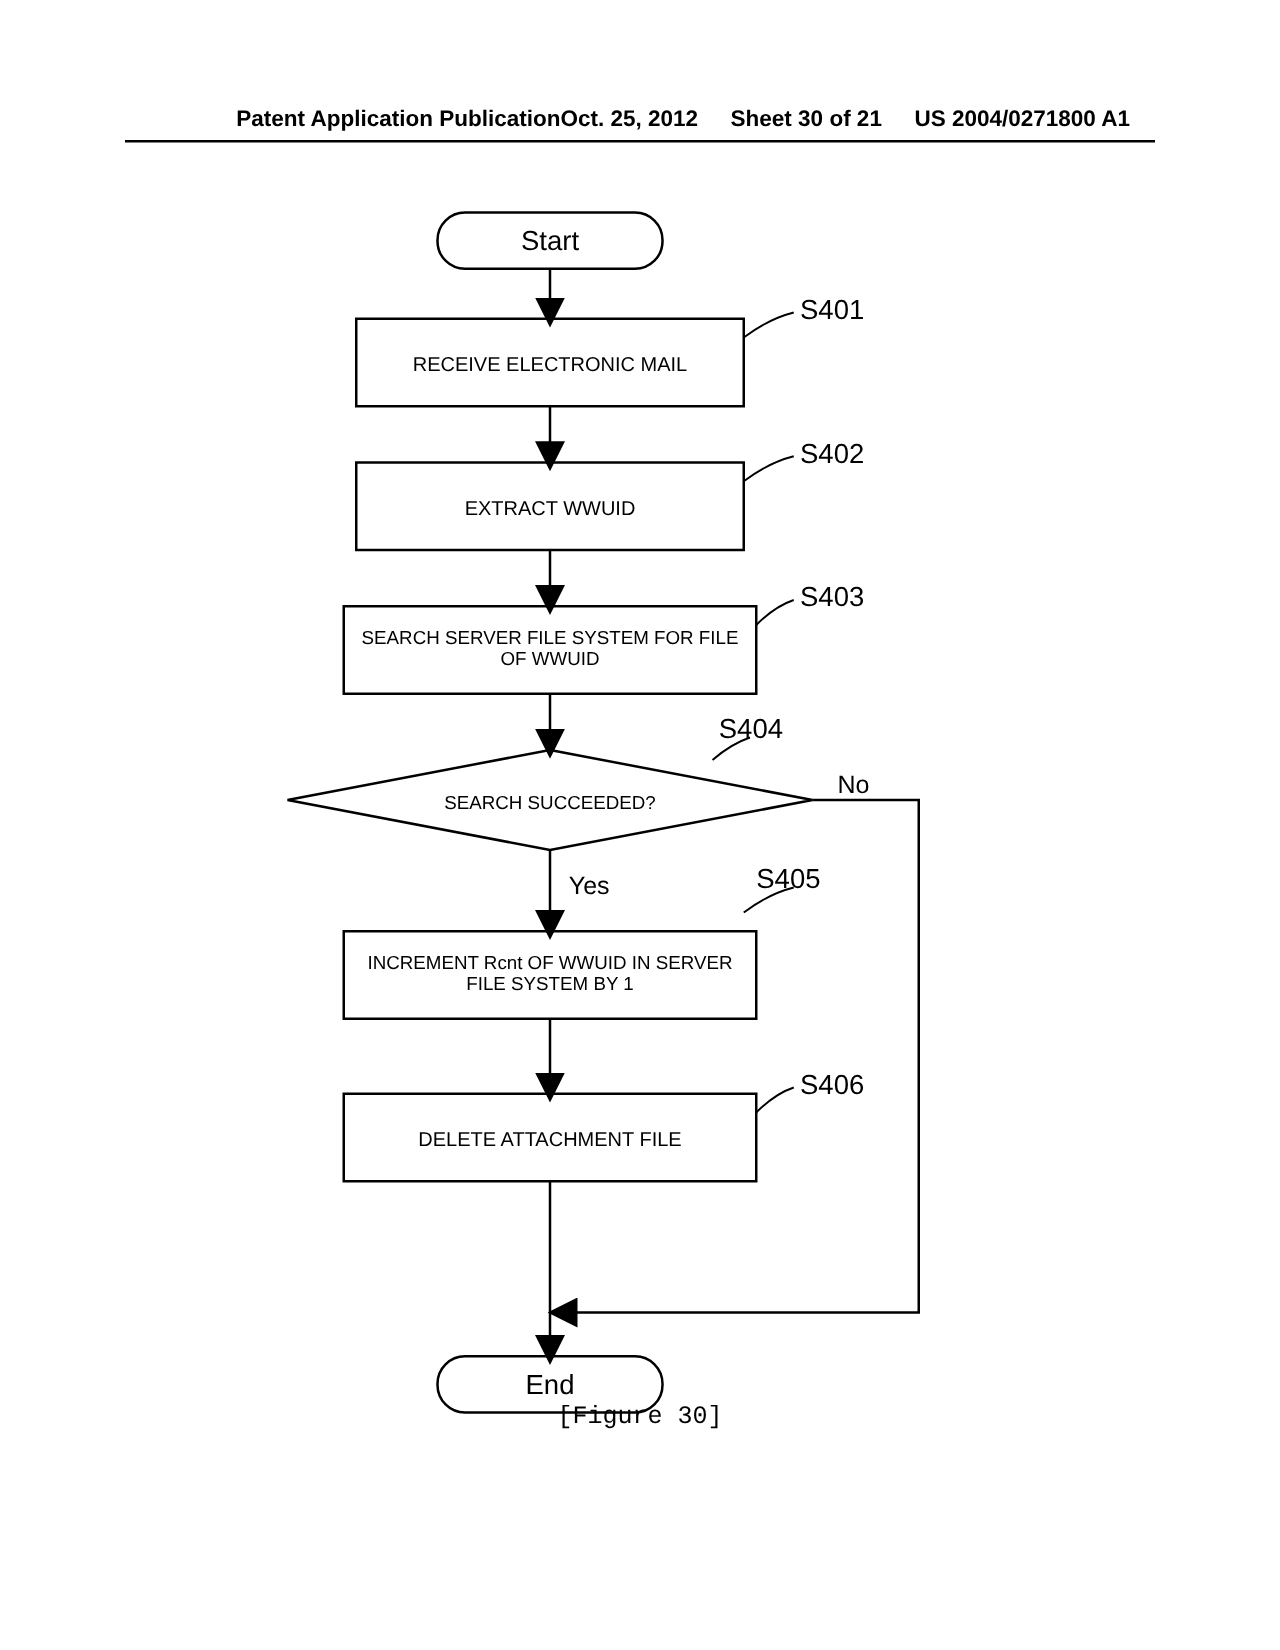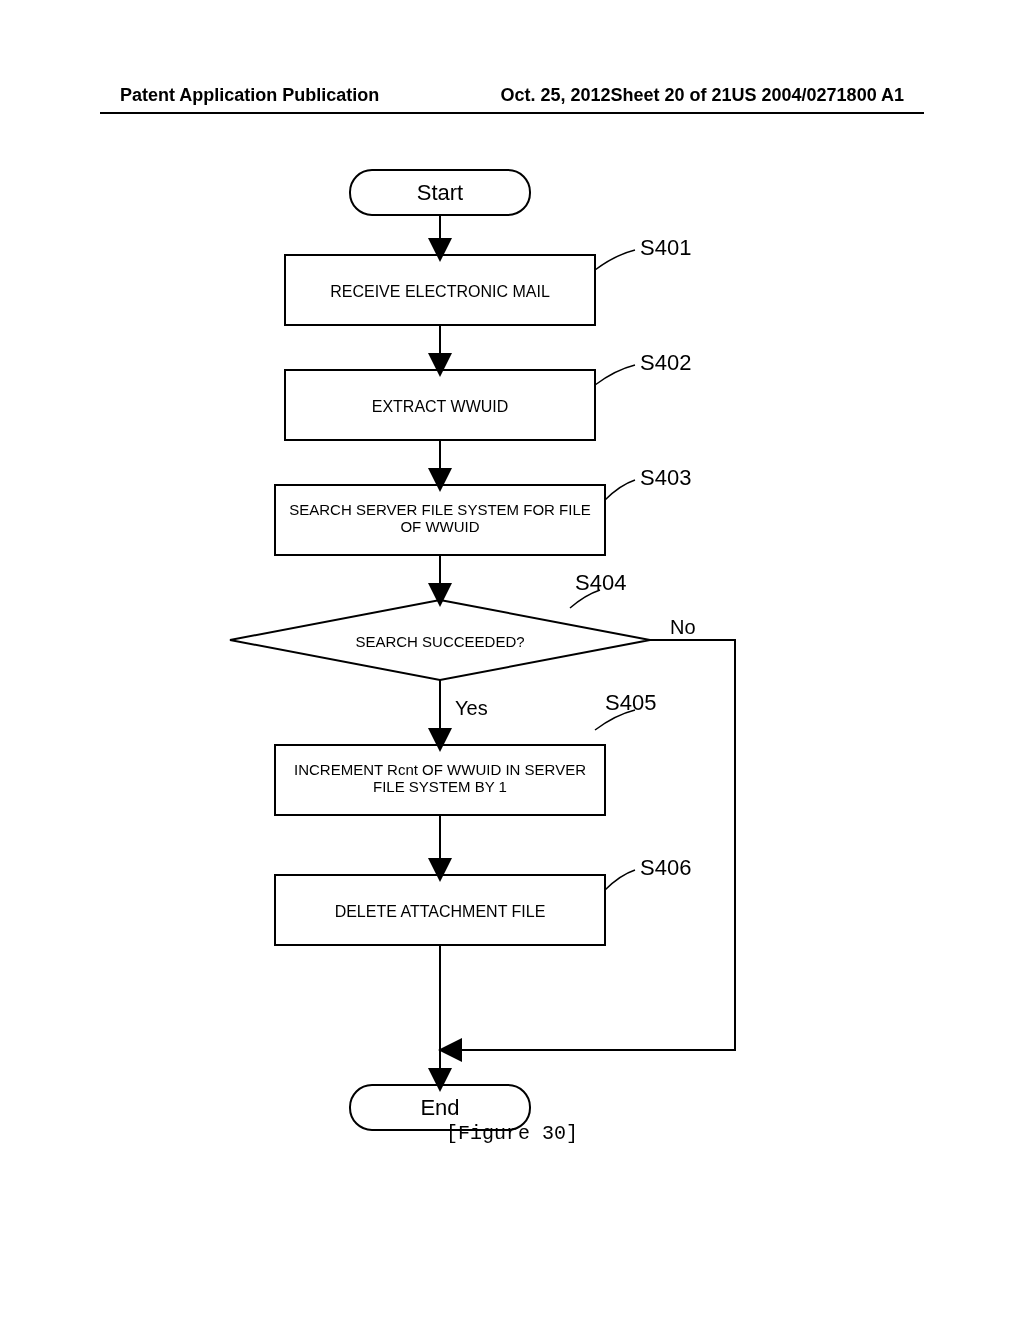--- a/index.html
+++ b/index.html
@@ -20,24 +20,25 @@
       left: 0;
       width: 100%;
       display: flex;
       justify-content: space-between;
       padding: 0 120px;
       font-size: 18px;
       font-weight: bold;
     }
     .header-left {
       flex: 1;
+      text-align: right;
     }
     .header-right {
       display: flex;
-      gap: 0;
+      gap: 26px;
     }
     .divider {
       position: absolute;
       top: 112px;
       left: 100px;
       right: 100px;
       border-top: 2px solid black;
     }
     .flowchart {
       position: absolute;
@@ -63,21 +64,21 @@
       font-family: Arial, sans-serif;
     }
   </style>
 </head>
 <body>
 
 <div class="header">
   <span class="header-left">Patent Application Publication</span>
   <div class="header-right">
     <span>Oct. 25, 2012</span>
-    <span>Sheet 20 of 21</span>
+    <span>Sheet 30 of 21</span>
     <span>US 2004/0271800 A1</span>
   </div>
 </div>
 
 <div class="divider"></div>
 
 <div class="flowchart">
   <svg viewBox="0 0 1024 1000">
     <defs>
       <marker id="arrowhead" markerWidth="12" markerHeight="12" refX="6" refY="6" orient="auto">

